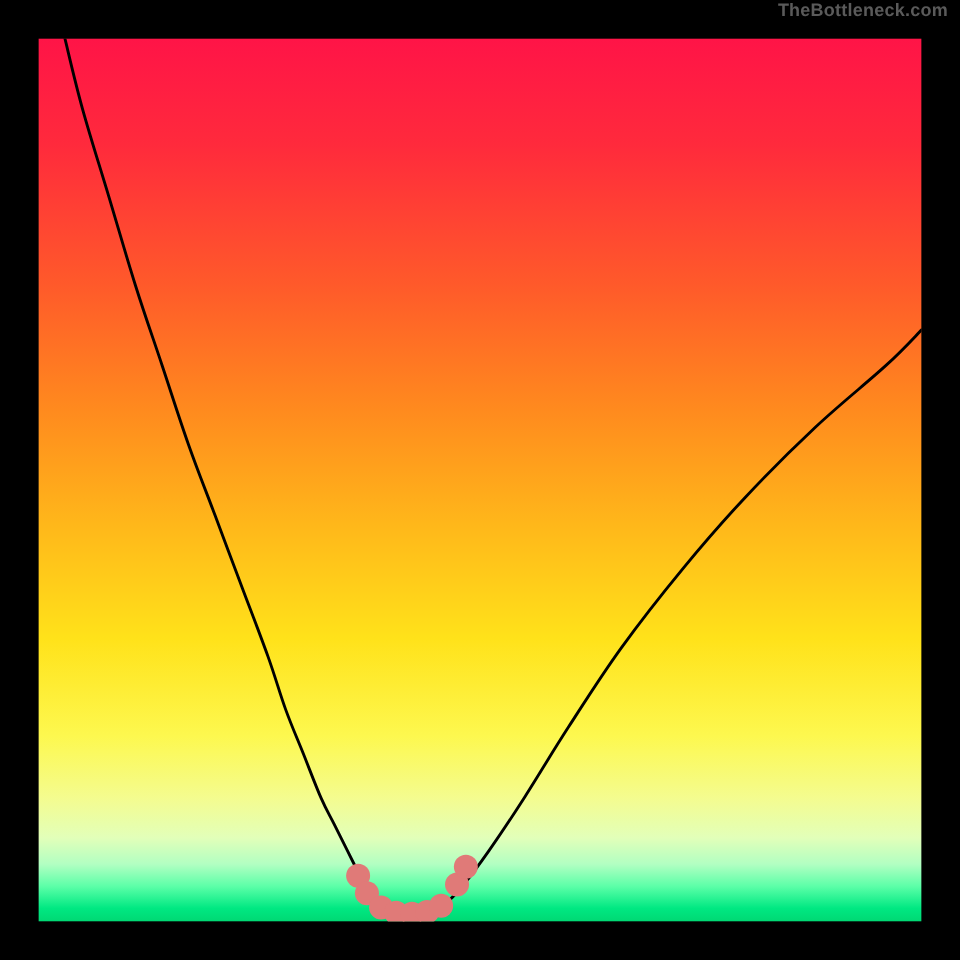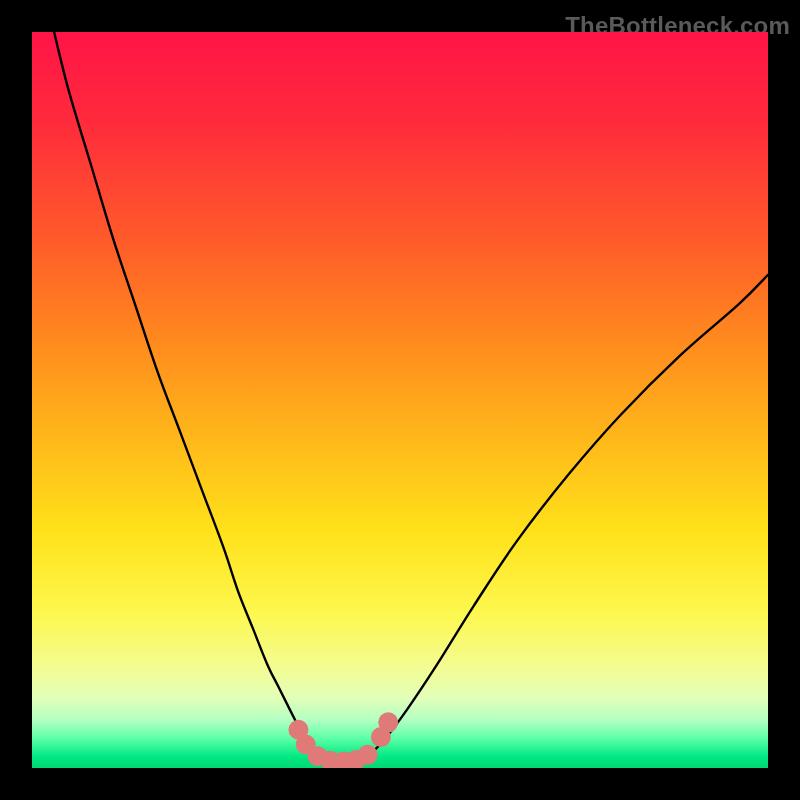--- a/index.html
+++ b/index.html
@@ -20,23 +20,23 @@
   .plot-area {
     position: absolute;
     left: 32px;
     top: 32px;
     width: 736px;
     height: 736px;
     overflow: visible;
   }
   .attribution {
     position: absolute;
-    top: 12px;
+    top: 0;
     right: 10px;
-    font-size: 24px;
+    font-size: 15px;
     font-weight: 600;
     color: #5a5a5a;
     letter-spacing: 0.2px;
   }
 </style>
 </head>
 <body>
 
 <div class="stage">
 

